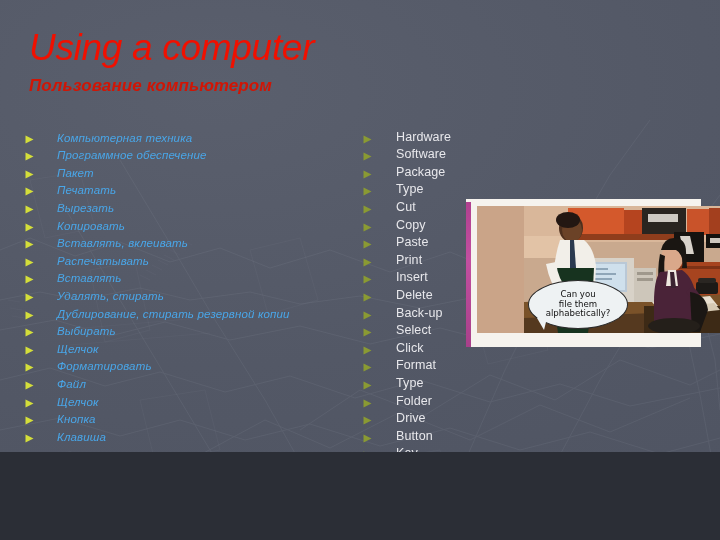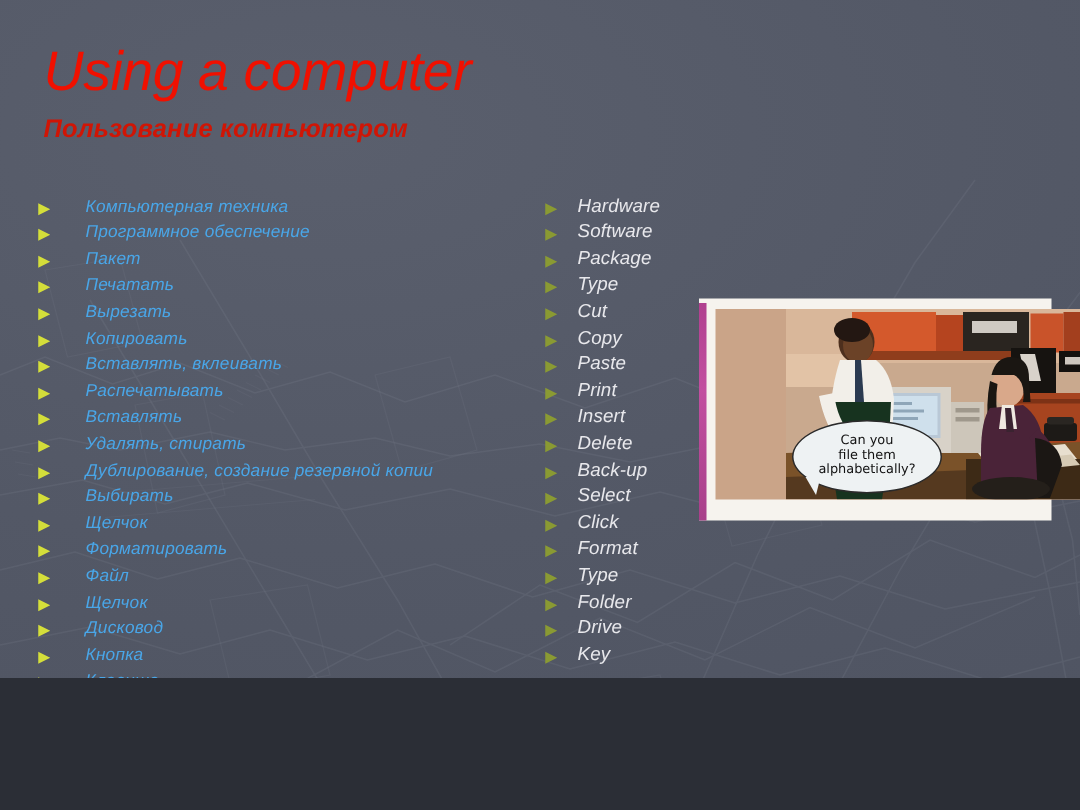--- a/index.html
+++ b/index.html
@@ -78,21 +78,21 @@
     font-style: italic;
     color: #49a6e8;
     letter-spacing: 0.15px;
   }
   .col-ru .label-ru { margin-left: 10px; }
 
   .label-en {
     font-size: 12.5px;
     color: #e8e8ec;
     letter-spacing: 0.1px;
-    font-style: italic;
+    margin-left: 11px;
   }
 
   
   .photo-wrap {
     position: absolute;
     left: 466px;
     top: 199px;
     width: 235px;
     height: 148px;
     background: #f6f3ee;
@@ -268,21 +268,21 @@
           </svg>
         </span>
       <span class="label-ru">Удалять, стирать</span>
     </div>
     <div class="bullet-row">
       <span class="marker">
           <svg width="9" height="9" viewBox="0 0 9 9">
             <polygon points="0.5,0.5 8.5,4.5 0.5,8.5" fill="#d4de3a"></polygon>
           </svg>
         </span>
-      <span class="label-ru">Дублирование, создание резервной копии</span>
+      <span class="label-ru">Дублирование, стирать резервной копии</span>
     </div>
     <div class="bullet-row">
       <span class="marker">
           <svg width="9" height="9" viewBox="0 0 9 9">
             <polygon points="0.5,0.5 8.5,4.5 0.5,8.5" fill="#d4de3a"></polygon>
           </svg>
         </span>
       <span class="label-ru">Выбирать</span>
     </div>
     <div class="bullet-row">
@@ -316,28 +316,20 @@
           </svg>
         </span>
       <span class="label-ru">Щелчок</span>
     </div>
     <div class="bullet-row">
       <span class="marker">
           <svg width="9" height="9" viewBox="0 0 9 9">
             <polygon points="0.5,0.5 8.5,4.5 0.5,8.5" fill="#d4de3a"></polygon>
           </svg>
         </span>
-      <span class="label-ru">Дисковод</span>
-    </div>
-    <div class="bullet-row">
-      <span class="marker">
-          <svg width="9" height="9" viewBox="0 0 9 9">
-            <polygon points="0.5,0.5 8.5,4.5 0.5,8.5" fill="#d4de3a"></polygon>
-          </svg>
-        </span>
       <span class="label-ru">Кнопка</span>
     </div>
     <div class="bullet-row">
       <span class="marker">
           <svg width="9" height="9" viewBox="0 0 9 9">
             <polygon points="0.5,0.5 8.5,4.5 0.5,8.5" fill="#d4de3a"></polygon>
           </svg>
         </span>
       <span class="label-ru">Клавиша</span>
     </div>
@@ -472,20 +464,28 @@
         </span>
       <span class="label-en">Folder</span>
     </div>
     <div class="bullet-row">
       <span class="marker">
           <svg width="9" height="9" viewBox="0 0 9 9">
             <polygon points="0.5,0.5 8.5,4.5 0.5,8.5" fill="#8a9a33"></polygon>
           </svg>
         </span>
       <span class="label-en">Drive</span>
+    </div>
+    <div class="bullet-row">
+      <span class="marker">
+          <svg width="9" height="9" viewBox="0 0 9 9">
+            <polygon points="0.5,0.5 8.5,4.5 0.5,8.5" fill="#8a9a33"></polygon>
+          </svg>
+        </span>
+      <span class="label-en">Button</span>
     </div>
     <div class="bullet-row">
       <span class="marker">
           <svg width="9" height="9" viewBox="0 0 9 9">
             <polygon points="0.5,0.5 8.5,4.5 0.5,8.5" fill="#8a9a33"></polygon>
           </svg>
         </span>
       <span class="label-en">Key</span>
     </div>
   </div>

